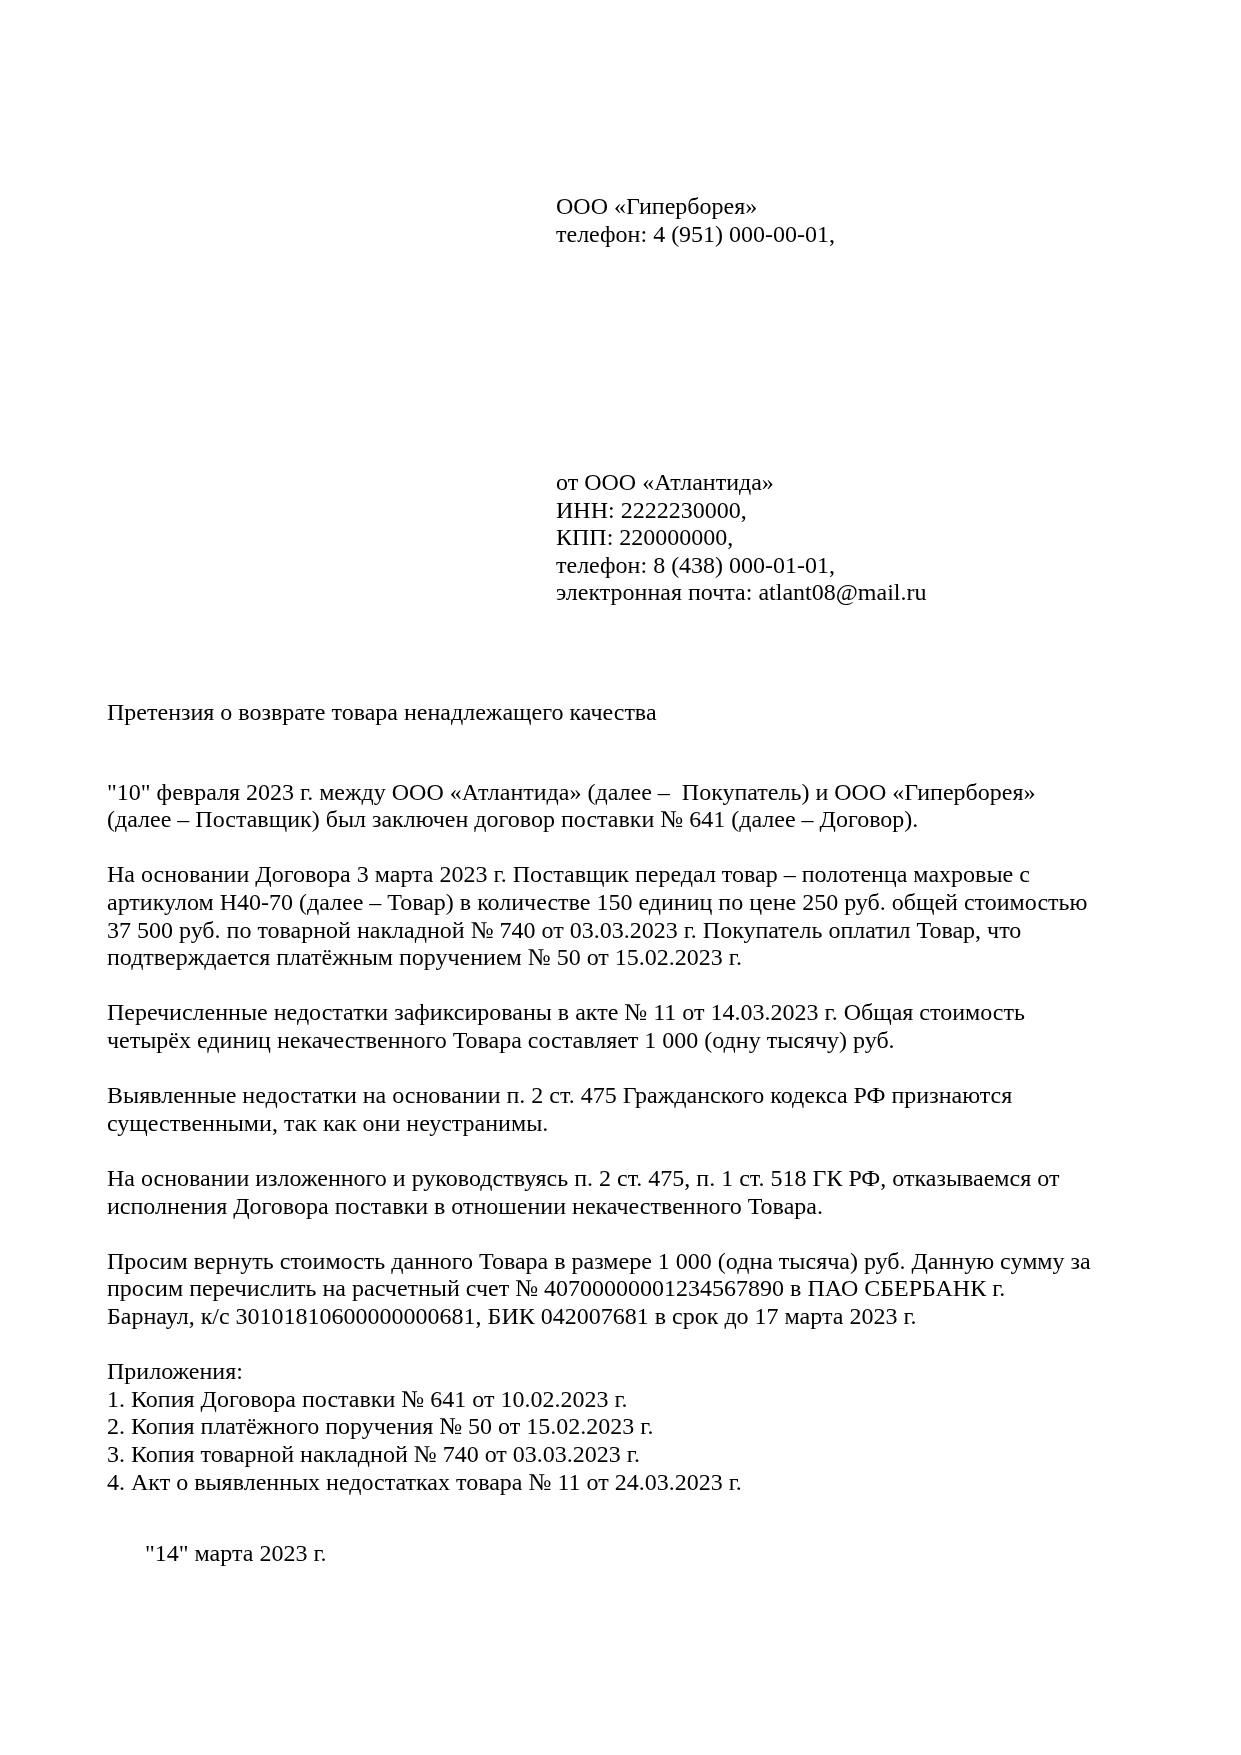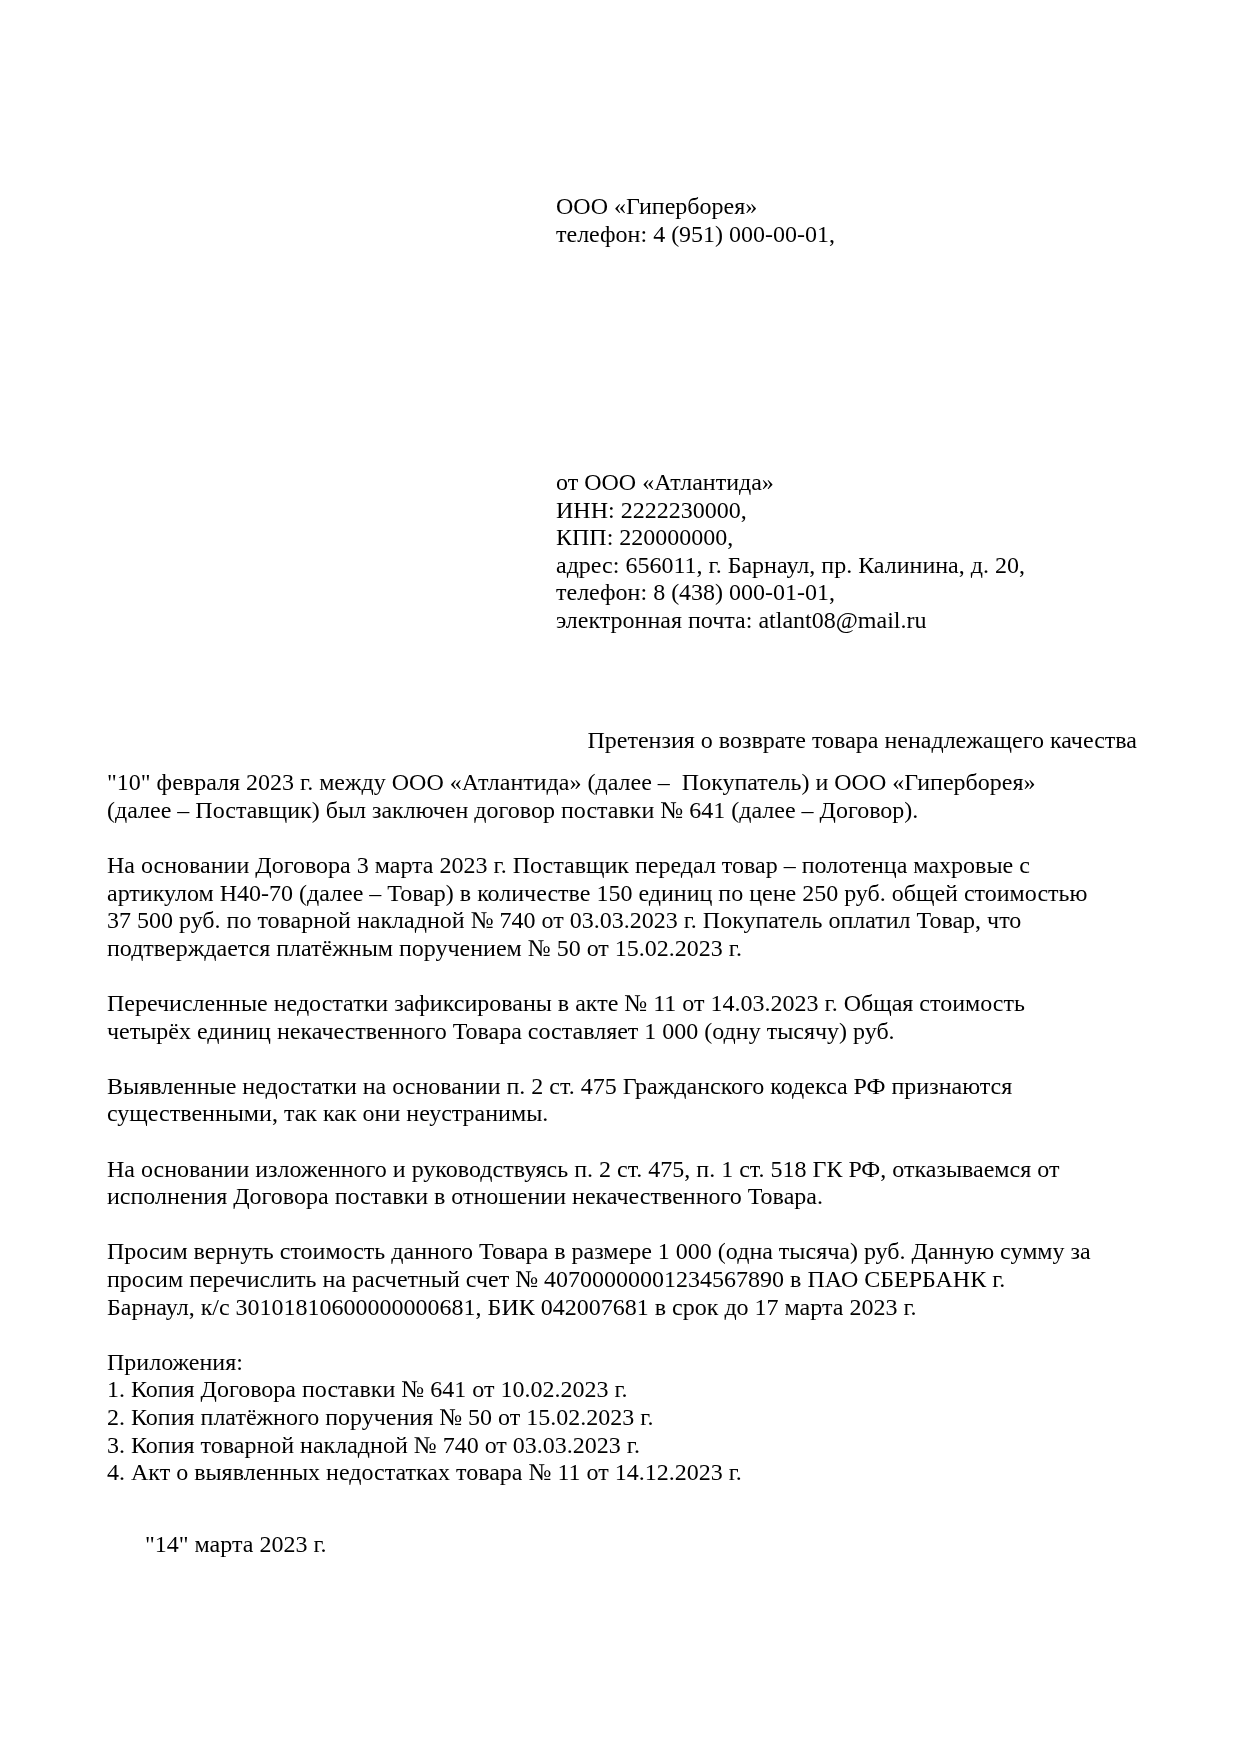--- a/index.html
+++ b/index.html
@@ -19,23 +19,23 @@
     background: #ffffff;
   }
   .content { width: 1030px; }
   .header-block {
     margin-left: 449px;
     white-space: pre-wrap;
   }
   .header-group { margin: 0; }
   .header-gap { height: 27.6px; }
   .doc-title {
-    text-align: right;
+    text-align: left;
     margin-top: 37px;
-    margin-bottom: 15px;
+    margin-bottom: 52px;
   }
   .para {
     white-space: pre-wrap;
     margin-bottom: 27.6px;
   }
   .attachments { margin-bottom: 44px; }
   .attachment-line { white-space: pre-wrap; }
   .signature-section { margin-top: 30px; margin-left: 38px; }
   .sig-line { margin-top: 27.6px; white-space: pre-wrap; }
   .sig-line.first { margin-top: 0; }
@@ -46,21 +46,21 @@
 <div class="page">
   <div class="content">
 
     <div class="header-block">
       <div class="header-group">
         
       <div class="header-line">ООО «Гиперборея»</div><div class="header-line">телефон: 4 (951) 000-00-01,</div></div>
       <div class="header-gap"></div>
       <div class="header-group">
         
-      <div class="header-line">от ООО «Атлантида»</div><div class="header-line">ИНН: 2222230000,</div><div class="header-line">КПП: 220000000,</div><div class="header-line">адрес: 656011, г. Барнаул, пр. Калинина, д. 20,</div><div class="header-line">телефон: 8 (438) 000-01-01,</div><div class="header-line">электронная почта: atlant08@mail.ru</div></div>
+      <div class="header-line">от ООО «Атлантида»</div><div class="header-line">ИНН: 2222230000,</div><div class="header-line">КПП: 220000000,</div><div class="header-line">телефон: 8 (438) 000-01-01,</div><div class="header-line">электронная почта: atlant08@mail.ru</div></div>
     </div>
 
     <div class="doc-title">Претензия о возврате товара ненадлежащего качества</div>
 
     <div class="body-paragraphs">
 
     <p class="para">"10" февраля 2023 г. между ООО «Атлантида» (далее –  Покупатель) и ООО «Гиперборея»
 (далее – Поставщик) был заключен договор поставки № 641 (далее – Договор).</p>
         <p class="para">На основании Договора 3 марта 2023 г. Поставщик передал товар – полотенца махровые с
 артикулом Н40-70 (далее – Товар) в количестве 150 единиц по цене 250 руб. общей стоимостью
@@ -77,21 +77,21 @@
 Барнаул, к/с 30101810600000000681, БИК 042007681 в срок до 17 марта 2023 г.</p>
       </div>
 
     <div class="attachments">
       <div class="attachment-line">Приложения:</div>
       <div>
 
       <div class="attachment-line">1. Копия Договора поставки № 641 от 10.02.2023 г.</div>
           <div class="attachment-line">2. Копия платёжного поручения № 50 от 15.02.2023 г.</div>
           <div class="attachment-line">3. Копия товарной накладной № 740 от 03.03.2023 г.</div>
-          <div class="attachment-line">4. Акт о выявленных недостатках товара № 11 от 14.12.2023 г.</div>
+          <div class="attachment-line">4. Акт о выявленных недостатках товара № 11 от 24.03.2023 г.</div>
         </div>
     </div>
 
     <div class="signature-section">
       <div class="sig-line first">"14" марта 2023 г.</div>
 
     </div>
 
   </div>
 </div>

